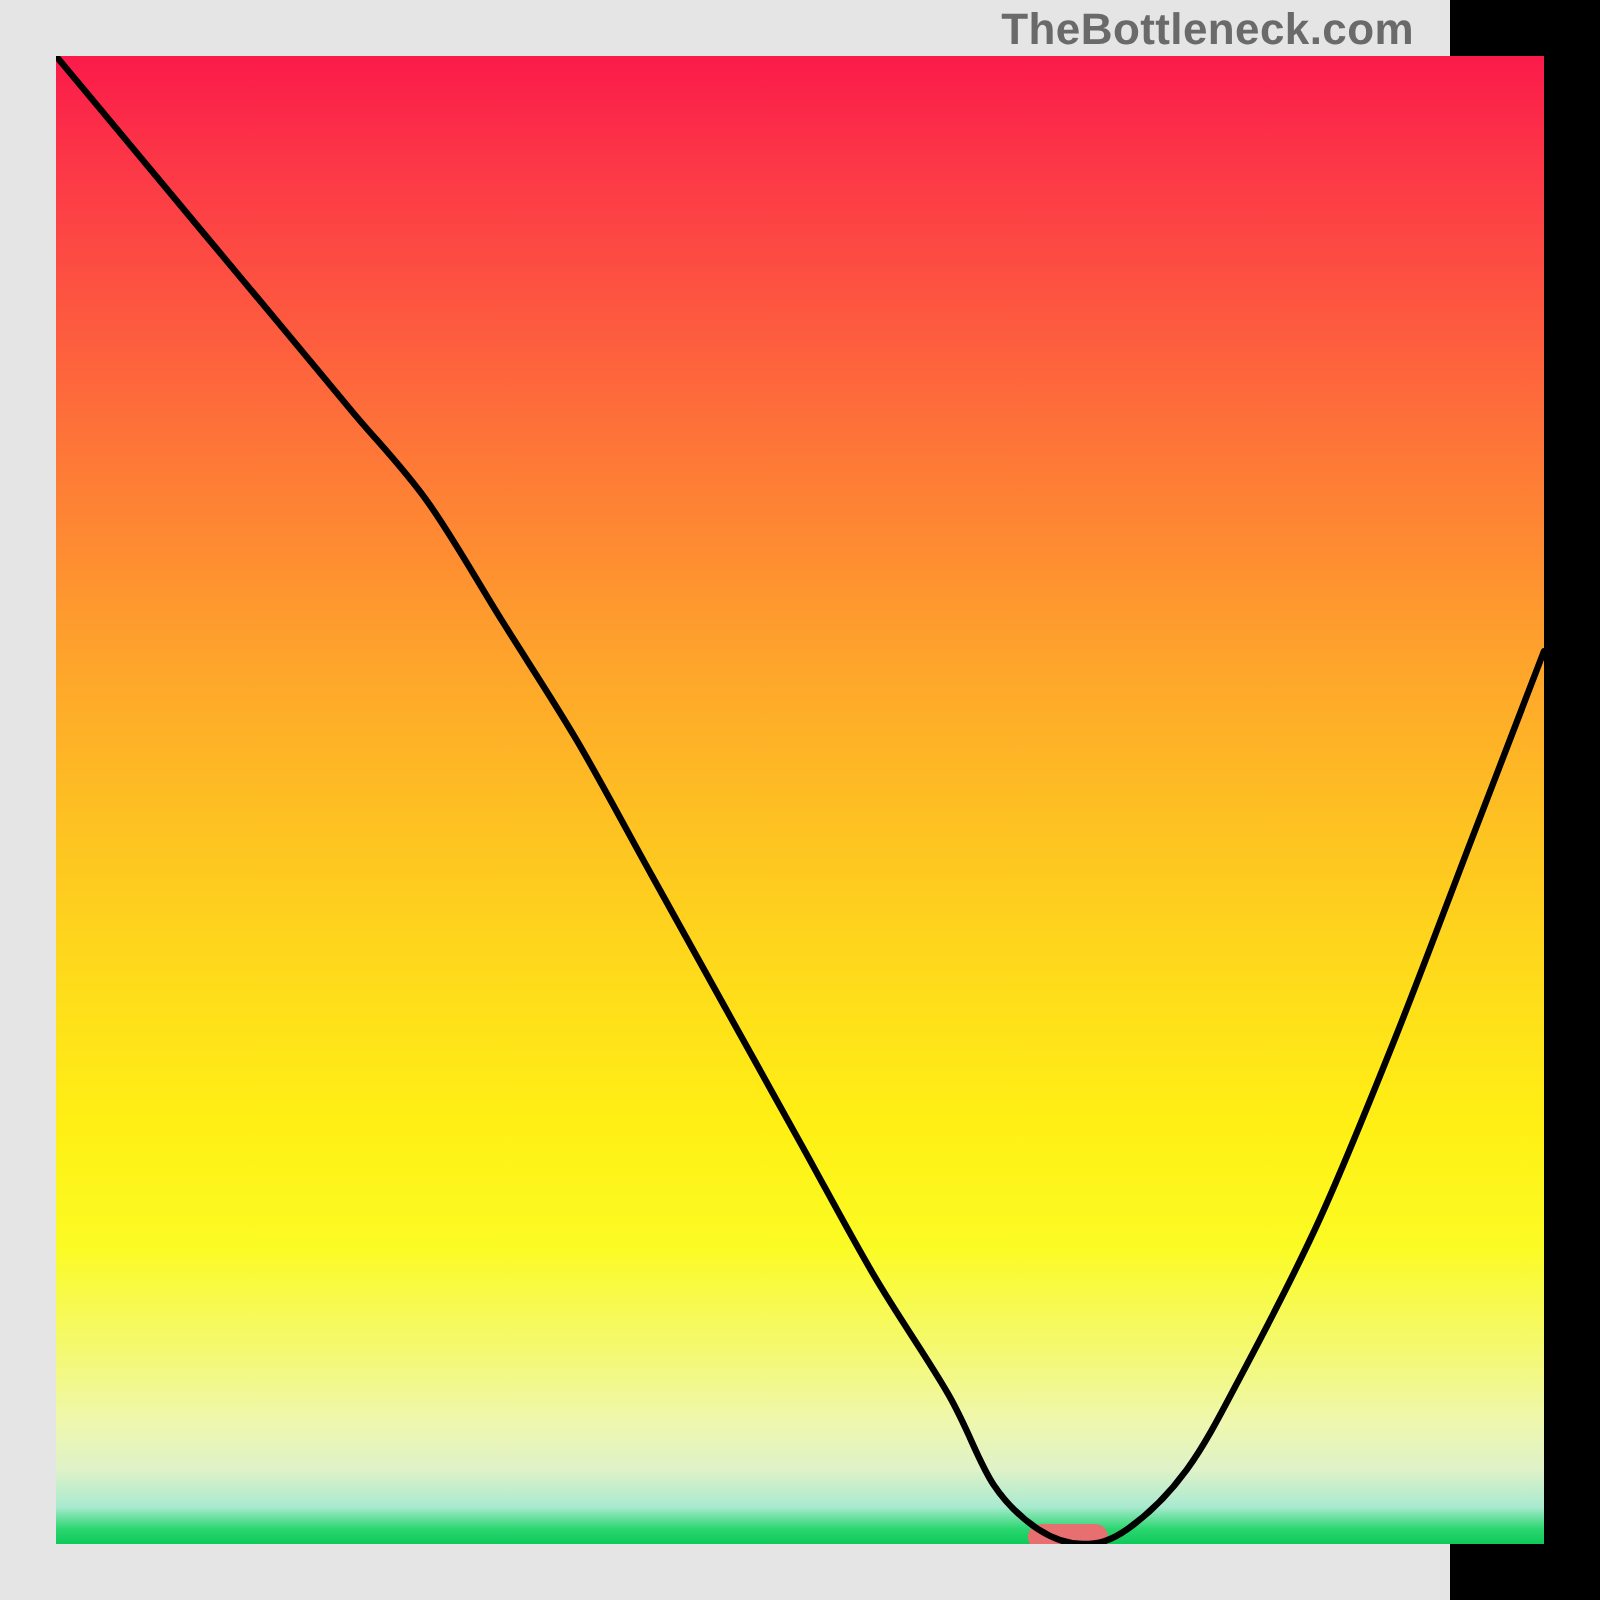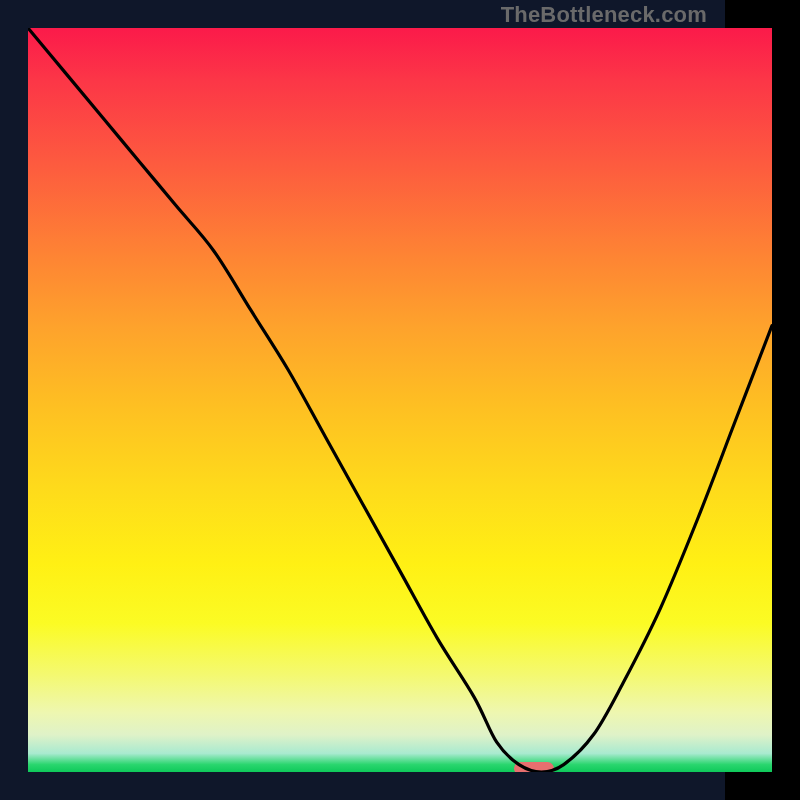--- a/index.html
+++ b/index.html
@@ -9,21 +9,21 @@
     height: 800px;
     background: #000;
     overflow: hidden;
   }
   .frame {
     position: absolute;
     top: 0;
     left: 0;
     width: 725px;
     height: 800px;
-    background: #0f172a;
+    background: #e5e5e5;
     text-decoration: underline;
   }
   .watermark {
     position: absolute;
     top: 2px;
     right: 18px;
     font-family: Arial, Helvetica, sans-serif;
     font-size: 22px;
     font-weight: 600;
     color: #6a6a6a;

